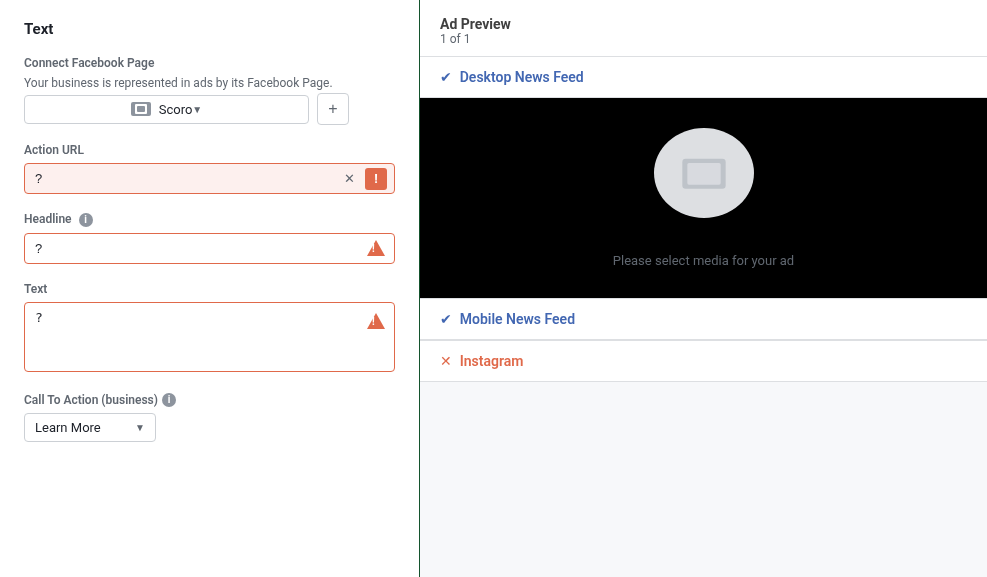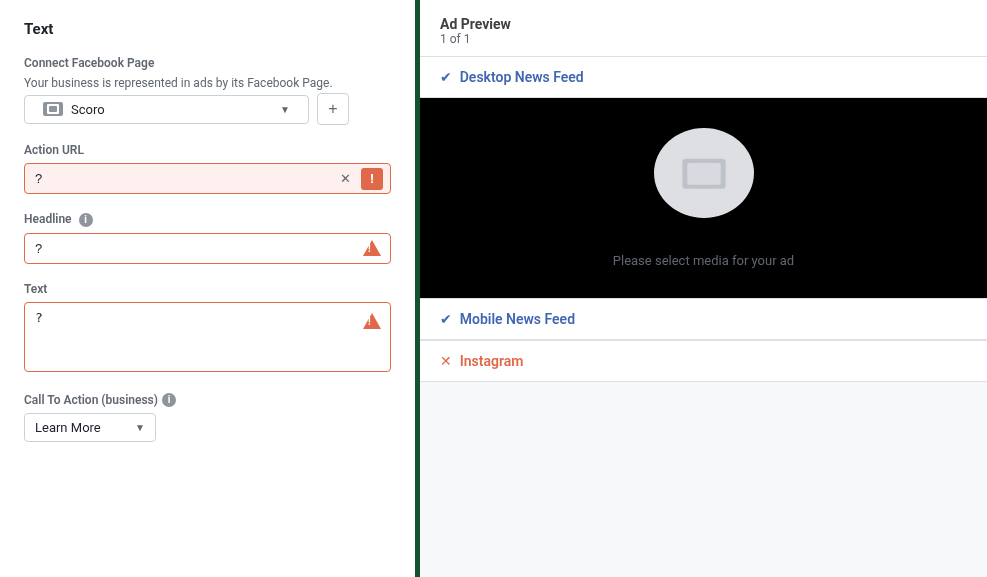--- a/index.html
+++ b/index.html
@@ -13,21 +13,21 @@
       display: flex;
       width: 987px;
       min-height: 577px;
       background: #fff;
     }
     
     .left-panel {
       width: 420px;
       background: #fff;
       padding: 20px 24px;
-      border-right: 5px solid #14532d;
+      border-right: 1px solid #14532d;
     }
     .section-title {
       font-size: 15px;
       font-weight: 700;
       color: #1d2129;
       margin-bottom: 2px;
     }
     .section-desc {
       font-size: 12px;
       color: #606770;
@@ -56,24 +56,24 @@
       display: flex;
       align-items: center;
       gap: 8px;
     }
     .page-select {
       display: flex;
       align-items: center;
       border: 1px solid #ccd0d5;
       border-radius: 4px;
       background: #fff;
-      padding: 6px 18px;
+      padding: 6px 10px;
       width: 285px;
       cursor: pointer;
-      justify-content: space-between;
+      justify-content: center;
     }
     .page-select-inner {
       display: flex;
       align-items: center;
       gap: 8px;
     }
     .page-avatar {
       width: 20px;
       height: 14px;
       background: #8d949e;

